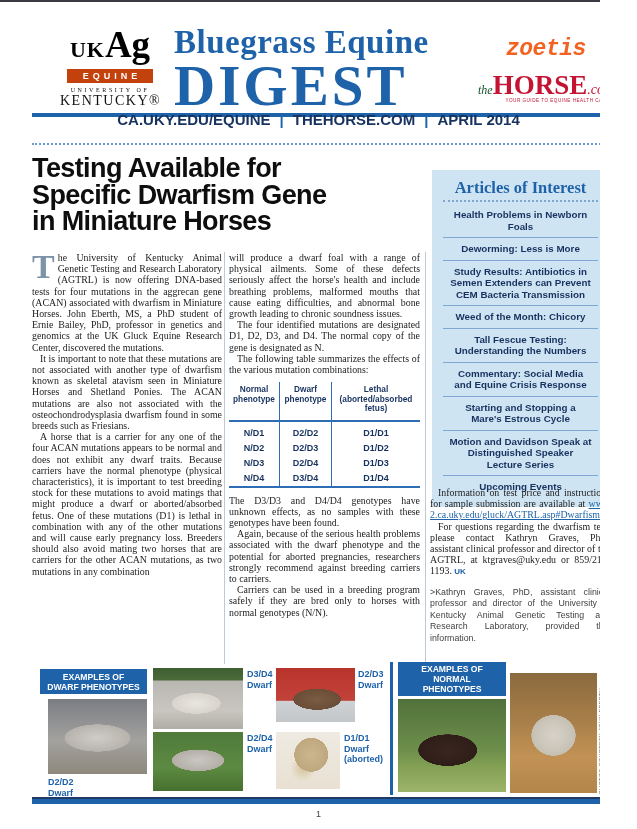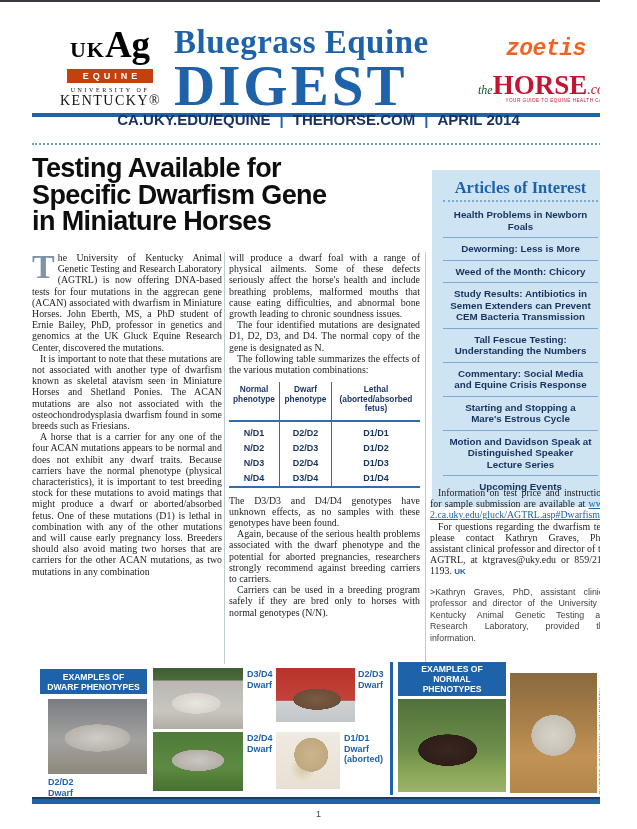--- a/index.html
+++ b/index.html
@@ -153,22 +153,22 @@
     <p>Again, because of the serious health problems associated with the dwarf phenotype and the potential for aborted pregnancies, researchers strongly recommend against breeding carriers to carriers.</p>
     <p>Carriers can be used in a breeding program safely if they are bred only to horses with normal genotypes (N/N).</p>
   </div>
   <div class="coldiv d2"></div>
 
   <div class="sidebar">
     <div class="sb-title">Articles of Interest</div>
     <div class="sb-titlerule"></div>
     <div class="sb-item">Health Problems in Newborn Foals</div>
     <div class="sb-item">Deworming: Less is More</div>
+    <div class="sb-item">Study Results: Antibiotics in Semen Extenders can Prevent CEM Bacteria Transmission</div>
     <div class="sb-item">Weed of the Month: Chicory</div>
-    <div class="sb-item">Study Results: Antibiotics in Semen Extenders can Prevent CEM Bacteria Transmission</div>
     <div class="sb-item">Tall Fescue Testing: Understanding the Numbers</div>
     <div class="sb-item">Commentary: Social Media and Equine Crisis Response</div>
     <div class="sb-item">Starting and Stopping a Mare's Estrous Cycle</div>
     <div class="sb-item">Motion and Davidson Speak at Distinguished Speaker Lecture Series</div>
     <div class="sb-item">Upcoming Events</div>
   </div>
 
   <div class="infocol">
     <p class="info-p"><span>Information on test price and instructions for sample submission are available at </span><span class="link">www2.ca.uky.edu/gluck/AGTRL.asp#Dwarfism</span><span>.</span></p>
     <p class="info-p"><span>For questions regarding the dwarfism test, please contact Kathryn Graves, PhD, assistant clinical professor and director of the AGTRL, at </span><span class="email">ktgraves@uky.edu</span><span> or 859/218-1193. </span><span class="ukmark">UK</span></p>

